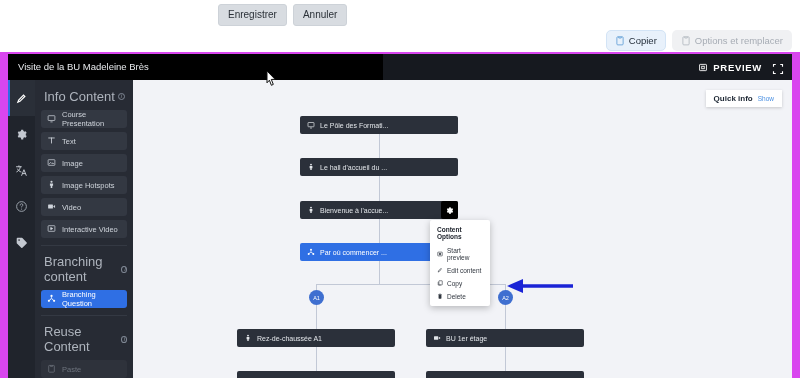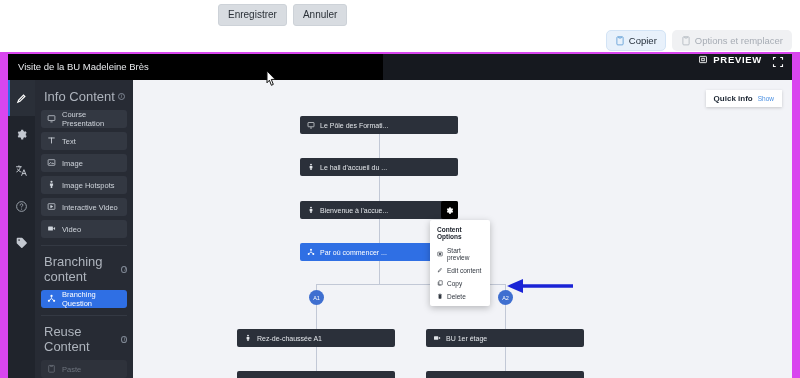--- a/index.html
+++ b/index.html
@@ -28,21 +28,21 @@
   .ic { width:10px; height:11px; display:inline-block; flex:0 0 auto; }
   .ic svg { display:block; width:100%; height:100%; }
 
   
   .editor { position:absolute; left:8px; top:54px; width:784px; height:324px; background:#1b1f26; overflow:hidden; }
   .ed-header { position:relative; height:26px; background:#16191f; display:flex; align-items:center; }
   .ed-title {
     background:#000; color:#e7e9ec; font-size:9.5px; height:26px; line-height:26px;
     padding:0 10px; width:375px; white-space:nowrap; overflow:hidden;
   }
-  .ed-right { position:absolute; right:8px; top:0; height:26px; display:flex; align-items:flex-start; gap:10px; }
+  .ed-right { position:absolute; right:8px; top:0; height:26px; display:flex; align-items:center; gap:10px; }
   .preview-btn { display:flex; align-items:center; gap:5px; color:#fff; font-size:9.5px; font-weight:bold; letter-spacing:.7px; cursor:pointer; }
   .fullscreen-btn { width:12px; height:12px; cursor:pointer; }
 
   .ed-body { position:relative; height:298px; display:flex; }
 
   
   .rail { width:27px; background:#20242c; position:relative; flex:0 0 auto; }
   .rail-item { height:36px; display:flex; align-items:center; justify-content:center; cursor:pointer; position:relative; }
   .rail-item.active { background:#2a2f38; }
   .rail-item.active::before { content:""; position:absolute; left:0; top:0; bottom:0; width:2px; background:#2f6fe4; }
@@ -248,36 +248,36 @@
             <svg viewBox="0 0 16 16" fill="#cfd4db">
               <circle cx="8" cy="3.2" r="1.9"></circle>
                 <path d="M5.2 6.2h5.6v4.2H9.4V14H6.6v-3.6H5.2z"></path>
             </svg>
           </span>
           <span>Image Hotspots</span>
         </div>
 
         <div class="p-item">
           <span>
+            <svg viewBox="0 0 16 16" fill="#cfd4db">
+              <rect x="2" y="4.5" width="8.5" height="7" rx="1"></rect>
+                <path d="M11.3 7.4l3-1.9v5l-3-1.9z"></path>
+            </svg>
+          </span>
+          <span>Video</span>
+        </div>
+
+        <div class="p-item">
+          <span>
             <svg viewBox="0 0 16 16" fill="none" stroke="#cfd4db" stroke-width="1.3">
               <rect x="2" y="3" width="12" height="10" rx="1"></rect>
                 <path d="M6.6 6.2l3.6 1.9-3.6 1.9z" fill="#cfd4db"></path>
             </svg>
           </span>
           <span>Interactive Video</span>
-        </div>
-
-        <div class="p-item">
-          <span>
-            <svg viewBox="0 0 16 16" fill="#cfd4db">
-              <rect x="2" y="4.5" width="8.5" height="7" rx="1"></rect>
-                <path d="M11.3 7.4l3-1.9v5l-3-1.9z"></path>
-            </svg>
-          </span>
-          <span>Video</span>
         </div>
 
         <div class="p-div"></div>
 
         <div class="panel-head">
           <span>Branching content</span>
           <span class="info-dot"></span>
         </div>
 
         <div class="p-item blue">

